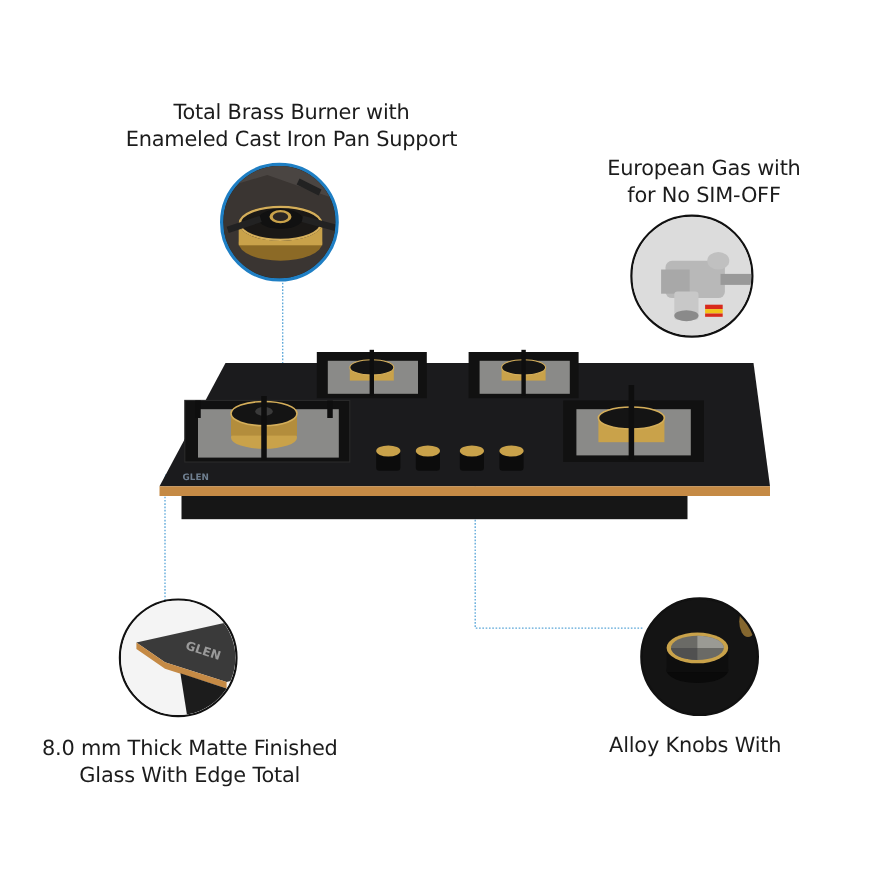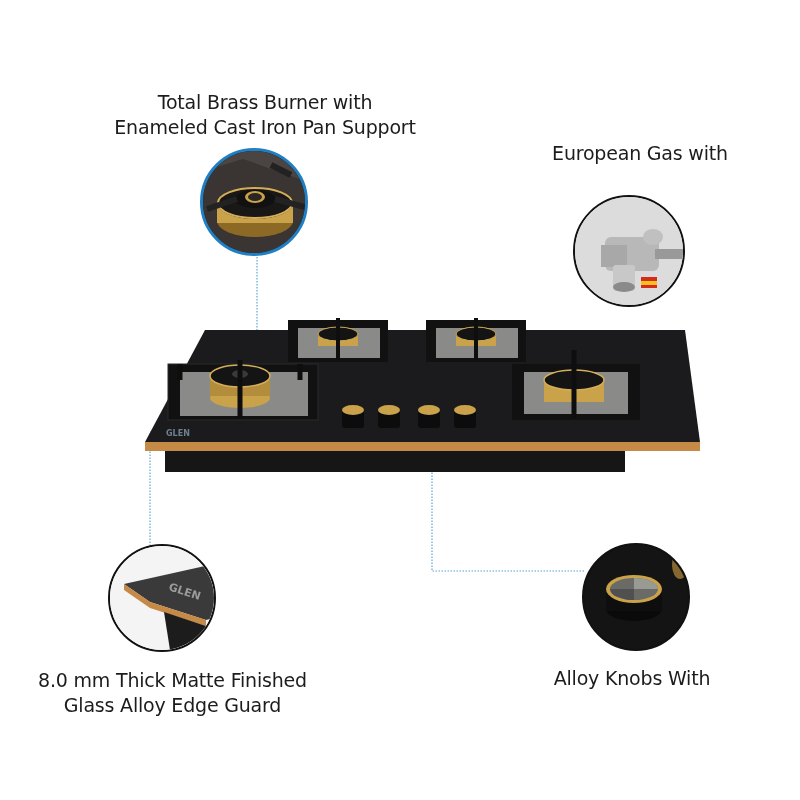--- a/index.html
+++ b/index.html
@@ -31,25 +31,26 @@
 
 <div class="stage">
 
   <div class="caption" style="left:90px; top:90px; width:350px;">
     <span>Total Brass Burner with</span>
     <span>Enameled Cast Iron Pan Support</span>
   </div>
 
   <div class="caption" style="left:510px; top:141px; width:260px;">
     <span>European Gas with</span>
+    <span>for No SIM-OFF</span>
   </div>
 
   <div class="caption" style="left:10px; top:668px; width:325px;">
     <span>8.0 mm Thick Matte Finished</span>
-    <span>Glass Alloy Edge Guard</span>
+    <span>Glass With Edge Total</span>
   </div>
 
   <div class="caption" style="left:512px; top:666px; width:240px;">
     <span>Alloy Knobs With</span>
   </div>
 
   <svg class="connector" width="800" height="800" style="left:0;top:0;">
     <defs>
       <marker id="arrowhead" markerWidth="8" markerHeight="8" refX="4" refY="4" orient="auto">
         <path d="M0,0 L8,4 L0,8 Z" fill="#1f7fc4"></path>

